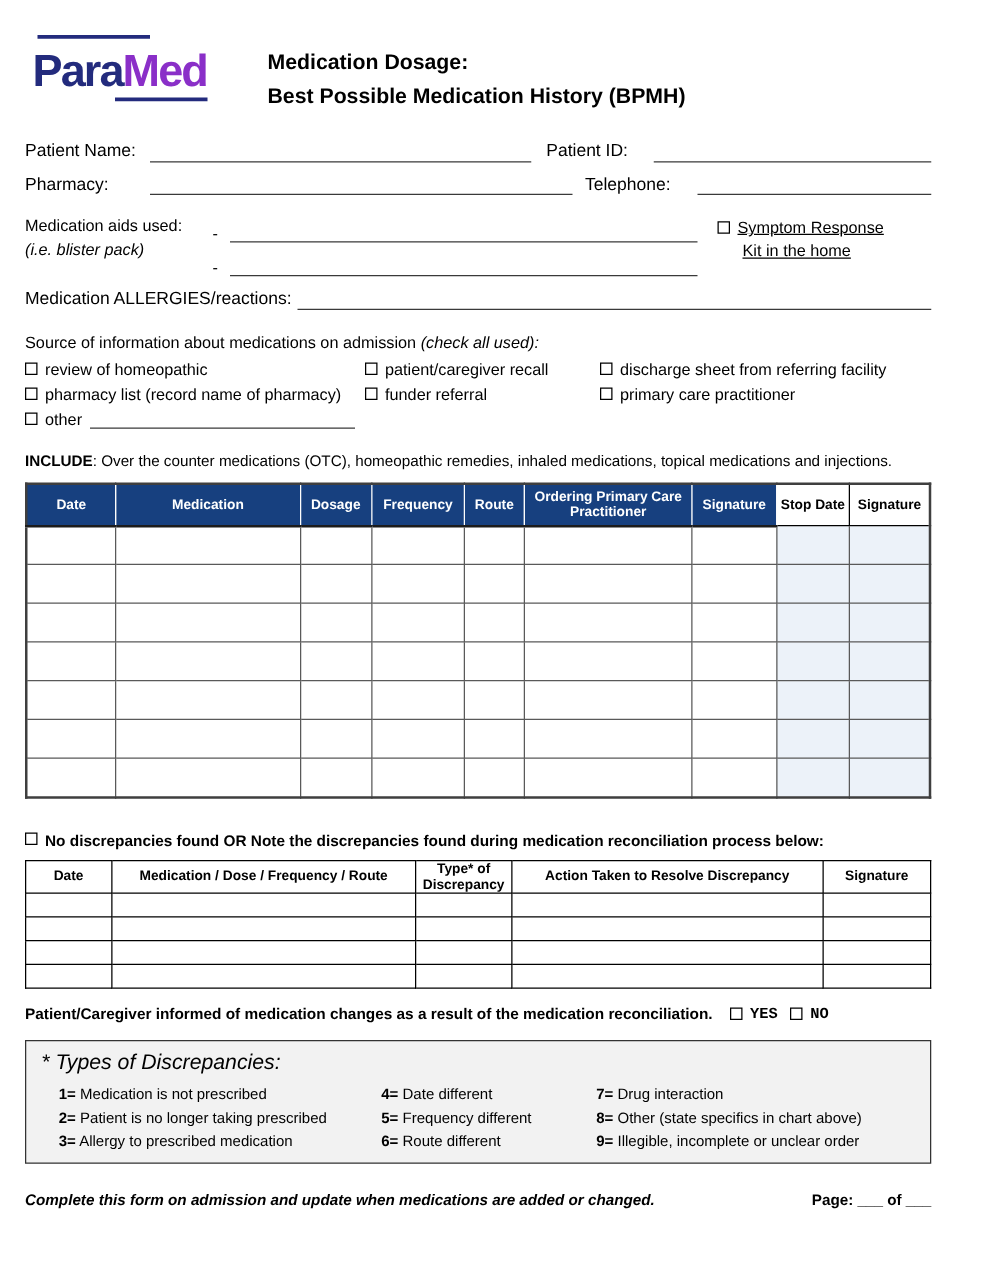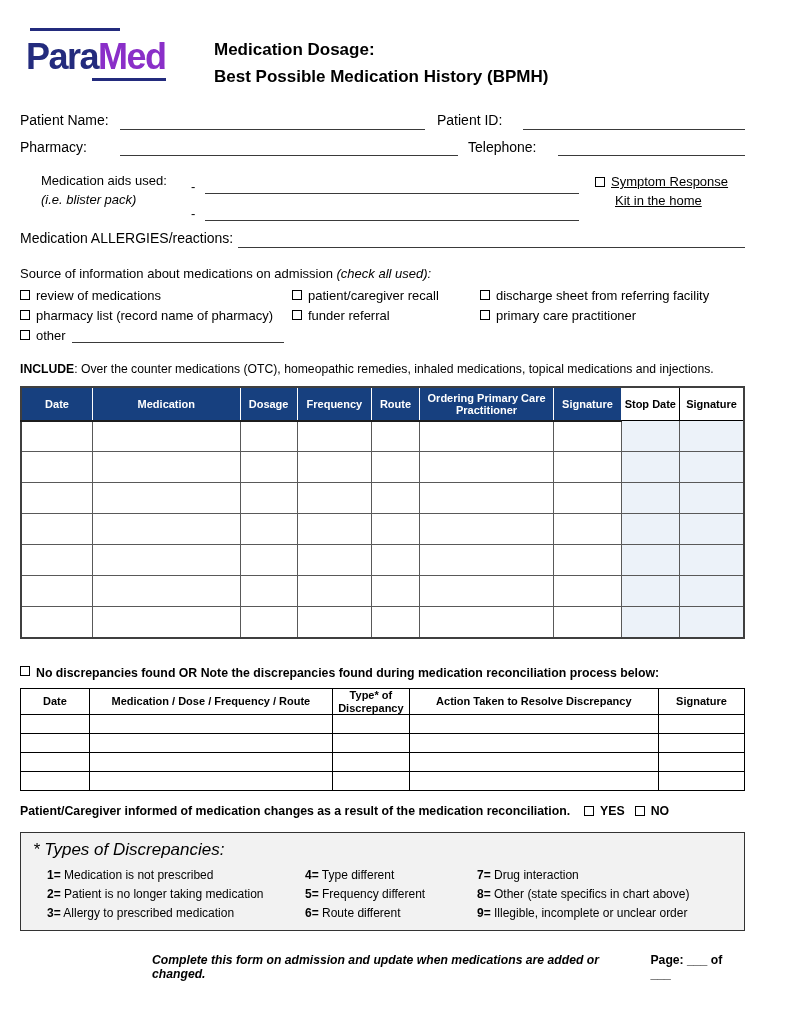--- a/index.html
+++ b/index.html
@@ -29,21 +29,21 @@
   .title-block{margin-left:36px;padding-top:10px;font-size:17px;font-weight:700;line-height:1.6;}
 
   
   .frow{display:flex;align-items:flex-end;font-size:14px;line-height:1.25;}
   .fill{border-bottom:1px solid #3a3a3a;height:15px;}
   .lbl{white-space:nowrap;}
 
   .row-name{margin-top:22px;}
   .row-pharm{margin-top:9px;}
   .aids-block{margin-top:17px;display:flex;font-size:13px;}
-  .aids-left{width:150px;flex-shrink:0;margin-left:21px;}
+  .aids-left{width:150px;flex-shrink:0;}
   .aids-hint{font-style:italic;margin-top:4px;}
   .aids-mid{width:388px;flex-shrink:0;}
   .aids-line{display:flex;align-items:flex-end;height:21px;}
   .aids-line .dash{width:14px;}
   .aids-line .fill{flex:1;}
   .kit{margin-left:16px;line-height:1.4;text-decoration:underline;}
   .kit-l2{padding-left:20px;}
   .row-allergy{margin-top:9px;}
 
   
@@ -71,36 +71,36 @@
   .med-table td.hl{background:var(--hl);}
 
   
   .nodisc-line{margin-top:27px;font-size:12.3px;font-weight:700;display:flex;}
   .disc-table{margin-top:8px;border:1.5px solid #000;}
   .disc-table th{font-size:11px;font-weight:700;text-align:center;vertical-align:middle;
       border:1px solid #000;height:26px;padding:0 2px;line-height:1.15;}
   .disc-table td{border:1px solid #000;height:19px;}
 
   .informed-line{margin-top:13px;font-size:12.3px;font-weight:700;display:flex;align-items:center;}
-  .informed-line .yn{margin-left:14px;display:flex;align-items:center;}
+  .informed-line .yn{margin-left:14px;display:flex;align-items:center;font-family:Liberation Mono, monospace;}
   .informed-line .yn + .yn{margin-left:10px;}
 
   
   .types-box{margin-top:14px;border:1px solid #333;background:var(--boxbg);padding:7px 12px 10px 12px;}
   .types-title{font-size:17px;font-style:italic;}
   .types-grid{margin-top:8px;padding-left:14px;display:grid;
       grid-template-columns:258px 172px 1fr;grid-template-rows:repeat(3,auto);
       grid-auto-flow:column;row-gap:5px;font-size:12px;}
   .titem b{font-weight:700;}
 
   
   .sign-row{margin-top:24px;}
   .sign-row .fill-sig{width:330px;}
   .note-row{margin-top:22px;display:flex;font-size:12.2px;align-items:baseline;}
-  .note-italic{font-style:italic;font-weight:700;margin-left:132px;}
+  .note-italic{font-style:italic;font-weight:700;}
   .page-label{margin-left:auto;font-weight:700;}
 </style>
 </head>
 <body>
 
 <div class="page">
 
   <div class="header">
     <div class="logo">
       <div class="logo-rule-top"></div>
@@ -152,21 +152,21 @@
     <span class="lbl" style="width:218px;">Medication ALLERGIES/reactions:</span>
     <span class="fill" style="flex:1;"></span>
   </div>
 
   <div class="source-head">
     <span>Source of information about medications on admission </span><span class="ital">(check all used):</span>
   </div>
   <div class="source-grid">
     <div class="opt">
         <span class="cb"></span>
-        <span>review of medications</span>
+        <span>review of homeopathic</span>
       </div>
     <div class="opt">
         <span class="cb"></span>
         <span>patient/caregiver recall</span>
       </div>
     <div class="opt">
         <span class="cb"></span>
         <span>discharge sheet from referring facility</span>
       </div>
     <div class="opt">
@@ -361,23 +361,23 @@
     <span class="yn">
         <span class="cb"></span>
         <span>NO</span>
       </span>
   </div>
 
   <div class="types-box">
     <div class="types-title">* Types of Discrepancies:</div>
     <div class="types-grid">
       <div class="titem"><b>1=</b> <span>Medication is not prescribed</span></div>
-      <div class="titem"><b>2=</b> <span>Patient is no longer taking medication</span></div>
+      <div class="titem"><b>2=</b> <span>Patient is no longer taking prescribed</span></div>
       <div class="titem"><b>3=</b> <span>Allergy to prescribed medication</span></div>
-      <div class="titem"><b>4=</b> <span>Type different</span></div>
+      <div class="titem"><b>4=</b> <span>Date different</span></div>
       <div class="titem"><b>5=</b> <span>Frequency different</span></div>
       <div class="titem"><b>6=</b> <span>Route different</span></div>
       <div class="titem"><b>7=</b> <span>Drug interaction</span></div>
       <div class="titem"><b>8=</b> <span>Other (state specifics in chart above)</span></div>
       <div class="titem"><b>9=</b> <span>Illegible, incomplete or unclear order</span></div>
     </div>
   </div>
 
 
   <div class="note-row">

